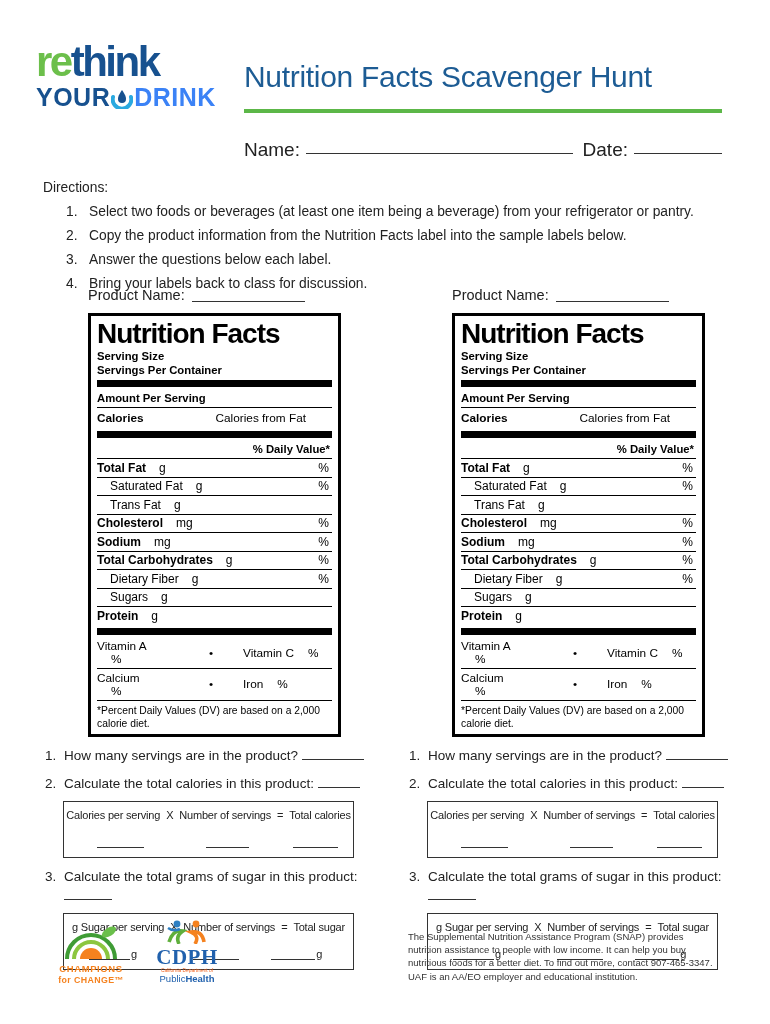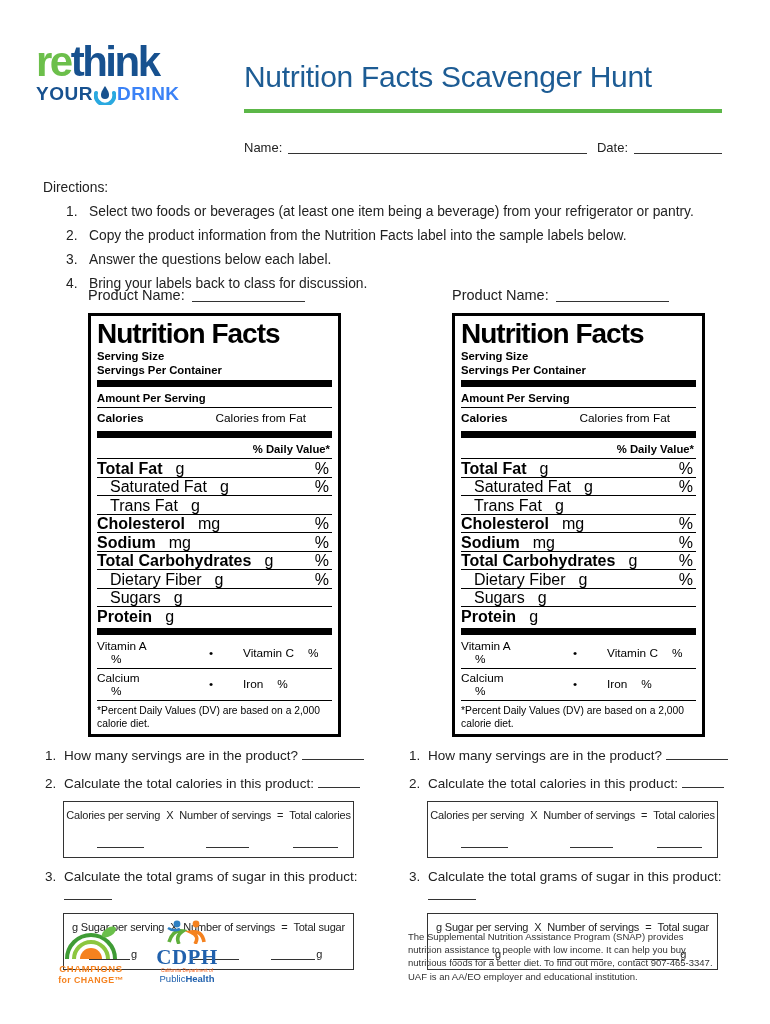--- a/index.html
+++ b/index.html
@@ -4,27 +4,27 @@
 <style>
   * { margin:0; padding:0; box-sizing:border-box; }
   body { background:#fff; font-family:"Liberation Sans", sans-serif; color:#222; }
   .page { position:relative; width:770px; height:1024px; background:#fff; overflow:hidden; }
 
   
   .logo { position:absolute; left:36px; top:42px; width:186px; }
   .logo-line1 { font-size:42px; font-weight:800; letter-spacing:-2.5px; line-height:0.95; }
   .logo-re { color:#6cbf4b; }
   .logo-think { color:#17518f; }
-  .logo-line2 { display:flex; align-items:center; font-size:19px; font-weight:800; letter-spacing:0.5px; margin-top:1px; }
+  .logo-line2 { display:flex; align-items:center; font-size:25px; font-weight:800; letter-spacing:0.5px; margin-top:1px; }
   .logo-your { color:#17518f; }
   .logo-drink { color:#3b82f6; }
   .drop-wrap { width:22px; height:22px; margin:0 1px; position:relative; }
   .title { position:absolute; left:244px; top:60px; width:480px; font-size:30px; font-weight:400; color:#1d5c94; letter-spacing:-0.3px; }
   .title-rule { position:absolute; left:244px; top:109px; width:478px; height:4px; background:#5cb748; }
-  .name-row { position:absolute; left:244px; top:139px; width:478px; display:flex; align-items:center; font-size:13px; color:#222; }
+  .name-row { position:absolute; left:244px; top:139px; width:478px; display:flex; align-items:flex-start; font-size:19px; color:#222; }
   .name-line { flex:1; border-bottom:1.2px solid #333; height:15px; margin:0 10px 1px 6px; }
   .date-line { width:88px; border-bottom:1.2px solid #333; height:15px; margin:0 0 1px 6px; }
 
   
   .directions { position:absolute; left:43px; top:179px; width:700px; font-size:13.8px; line-height:18px; }
   .dir-step { display:flex; margin-top:6px; }
   .dir-num { width:23px; margin-left:23px; }
   .dir-text { flex:1; }
 
   
@@ -36,21 +36,21 @@
   
   .nf { margin:10px 0 0 45px; width:253px; border:3px solid #000; padding:3px 6px 4px; background:#fff; }
   .nf-title { font-size:28px; font-weight:800; letter-spacing:-1px; line-height:1.08; color:#000; }
   .nf-sub { font-size:11.3px; font-weight:700; line-height:14px; color:#000; }
   .nf-bar { height:7px; background:#000; margin:3px 0; }
   .nf-aps { font-size:11.3px; font-weight:700; padding:2px 0 3px; border-bottom:1px solid #000; color:#000; }
   .nf-cal { display:flex; justify-content:space-between; font-size:11.8px; padding:3px 0; color:#000; }
   .nf-cal .calword { font-weight:700; }
   .nf-cal .calfat { margin-right:26px; }
   .nf-dv { text-align:right; font-size:11.3px; font-weight:700; padding:2px 2px 3px 0; border-bottom:1px solid #000; color:#000; }
-  .nf-row { display:flex; font-size:16px; line-height:13px; padding:2.5px 0 2px; border-bottom:1px solid #000; color:#000; }
+  .nf-row { display:flex; font-size:12px; line-height:13px; padding:2.5px 0 2px; border-bottom:1px solid #000; color:#000; }
   .nf-row.lastrow { border-bottom:none; }
   .nf-row .nm.bold { font-weight:700; }
   .nf-row .nm.indent { padding-left:13px; }
   .nf-row .unit { margin-left:13px; }
   .nf-row .pct { margin-left:auto; padding-right:3px; }
   .nf-vit { display:flex; align-items:center; font-size:11.8px; line-height:13px; padding:2.5px 0 2px; border-bottom:1px solid #000; color:#000; }
   .nf-vit .vleft { width:104px; display:flex;flex-direction:column; }
   .nf-vit .vleft .vp { margin-left:14px; }
   .nf-vit .vbul { width:20px; text-align:center; }
   .nf-vit .vright { flex:1; display:flex; padding-left:22px; }

